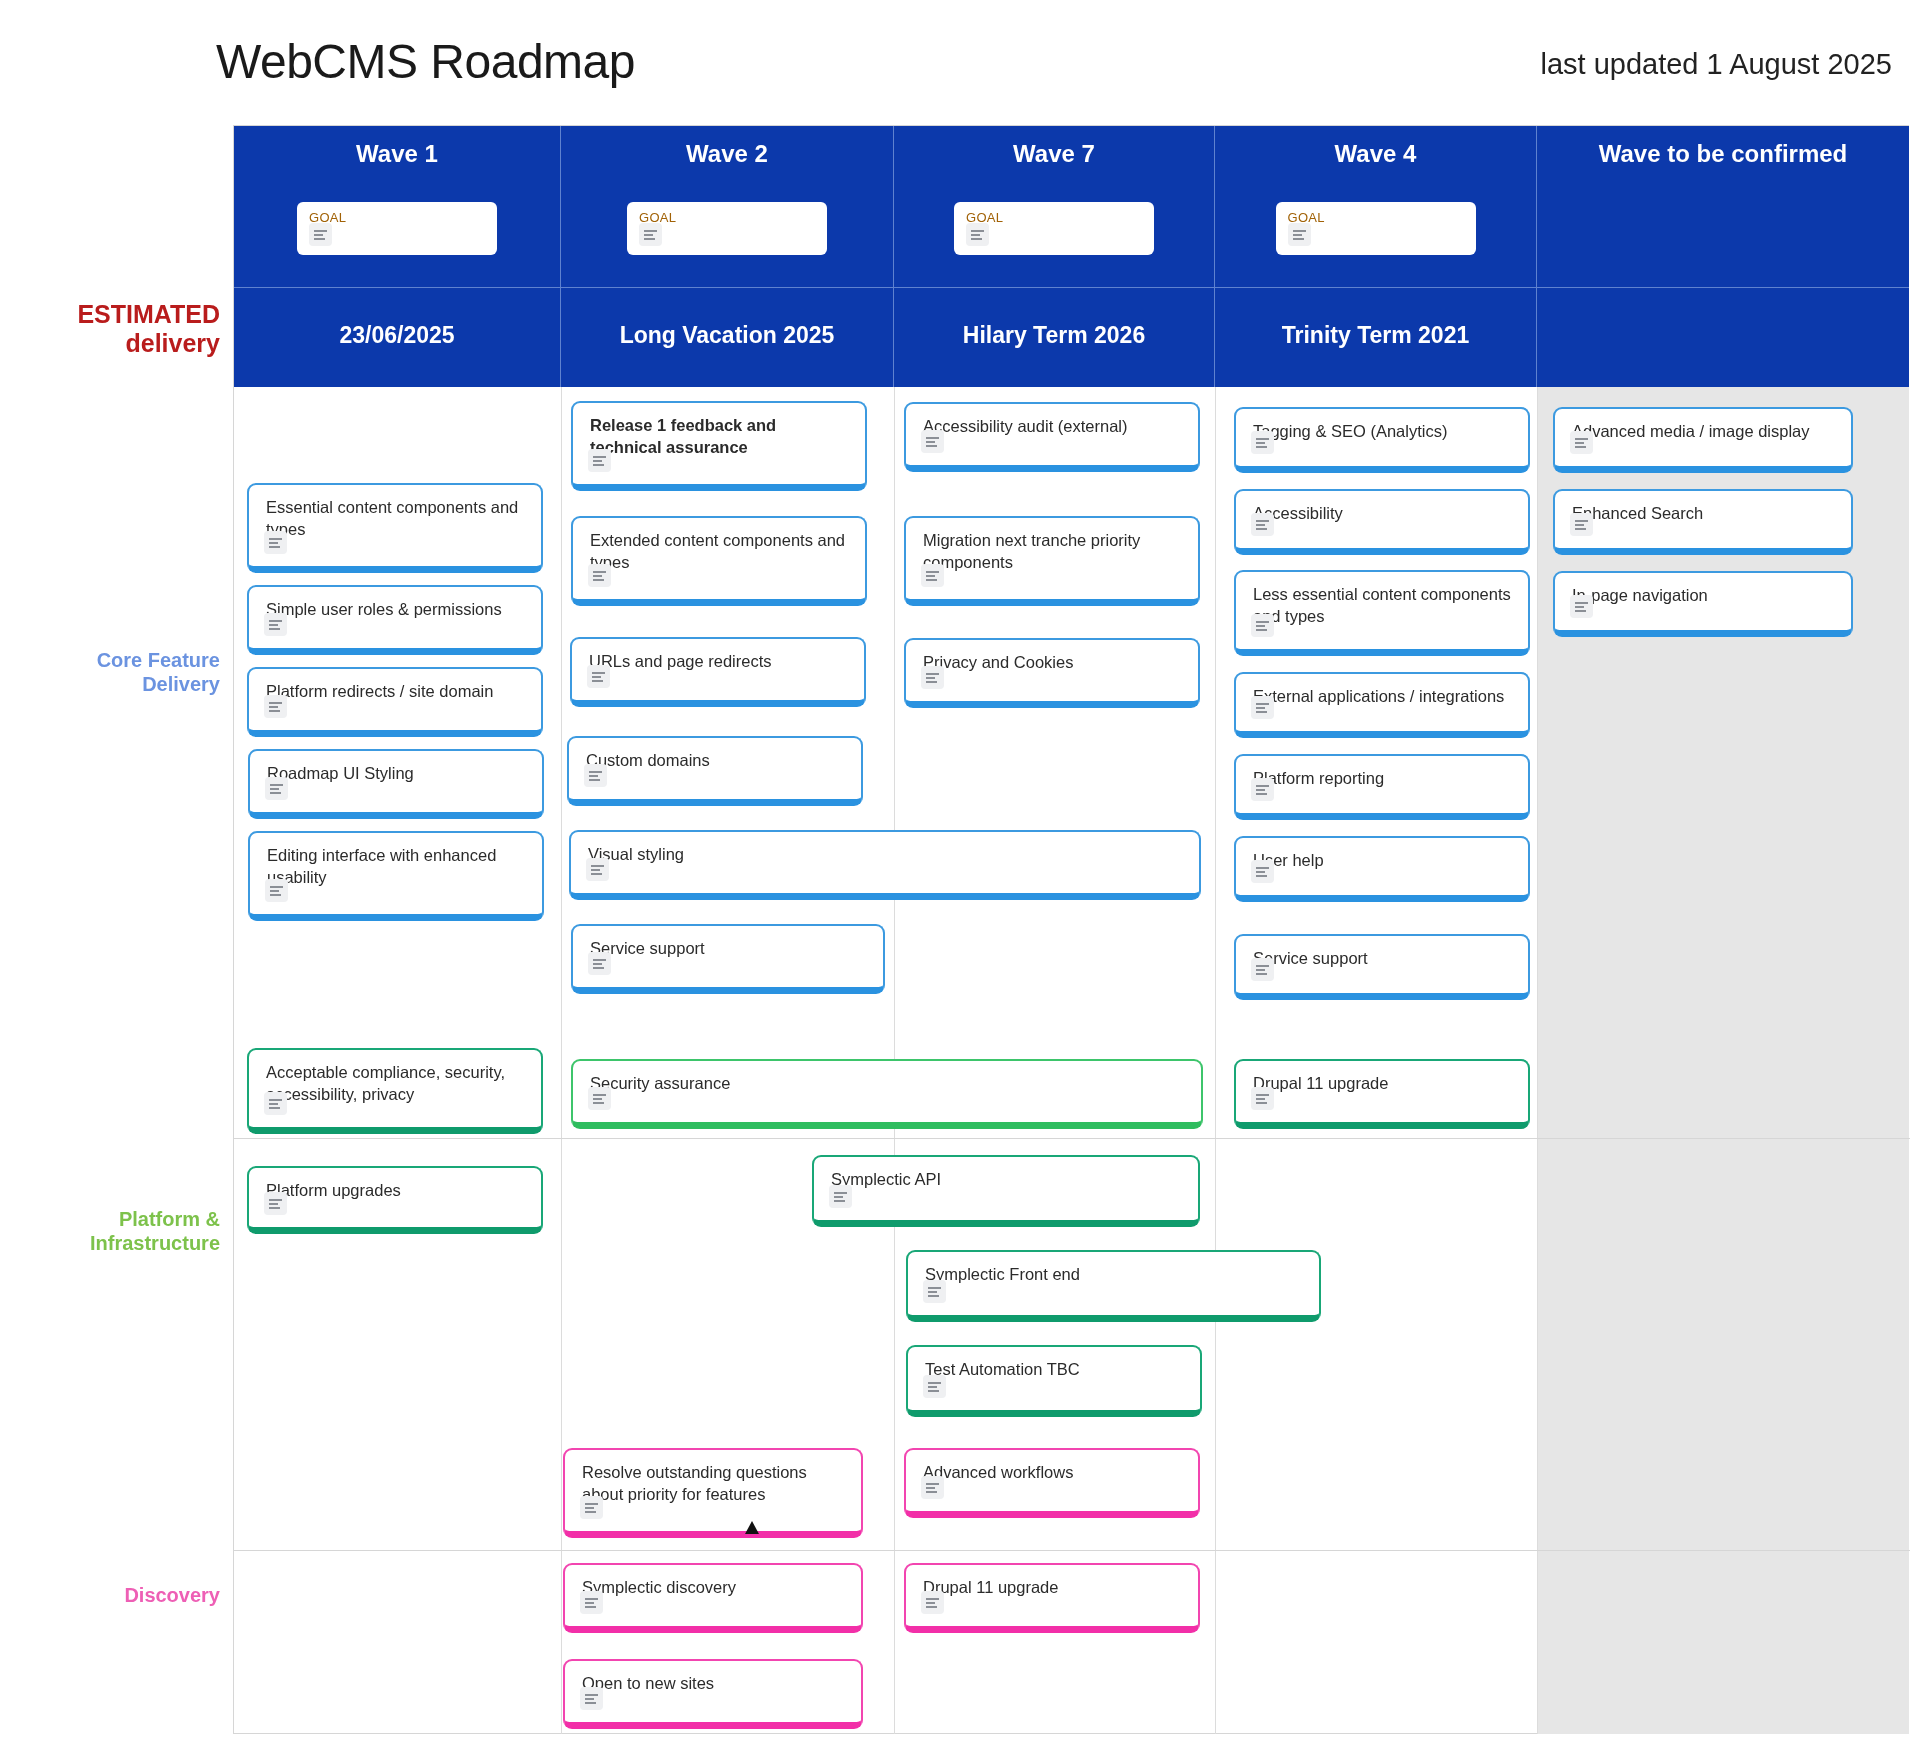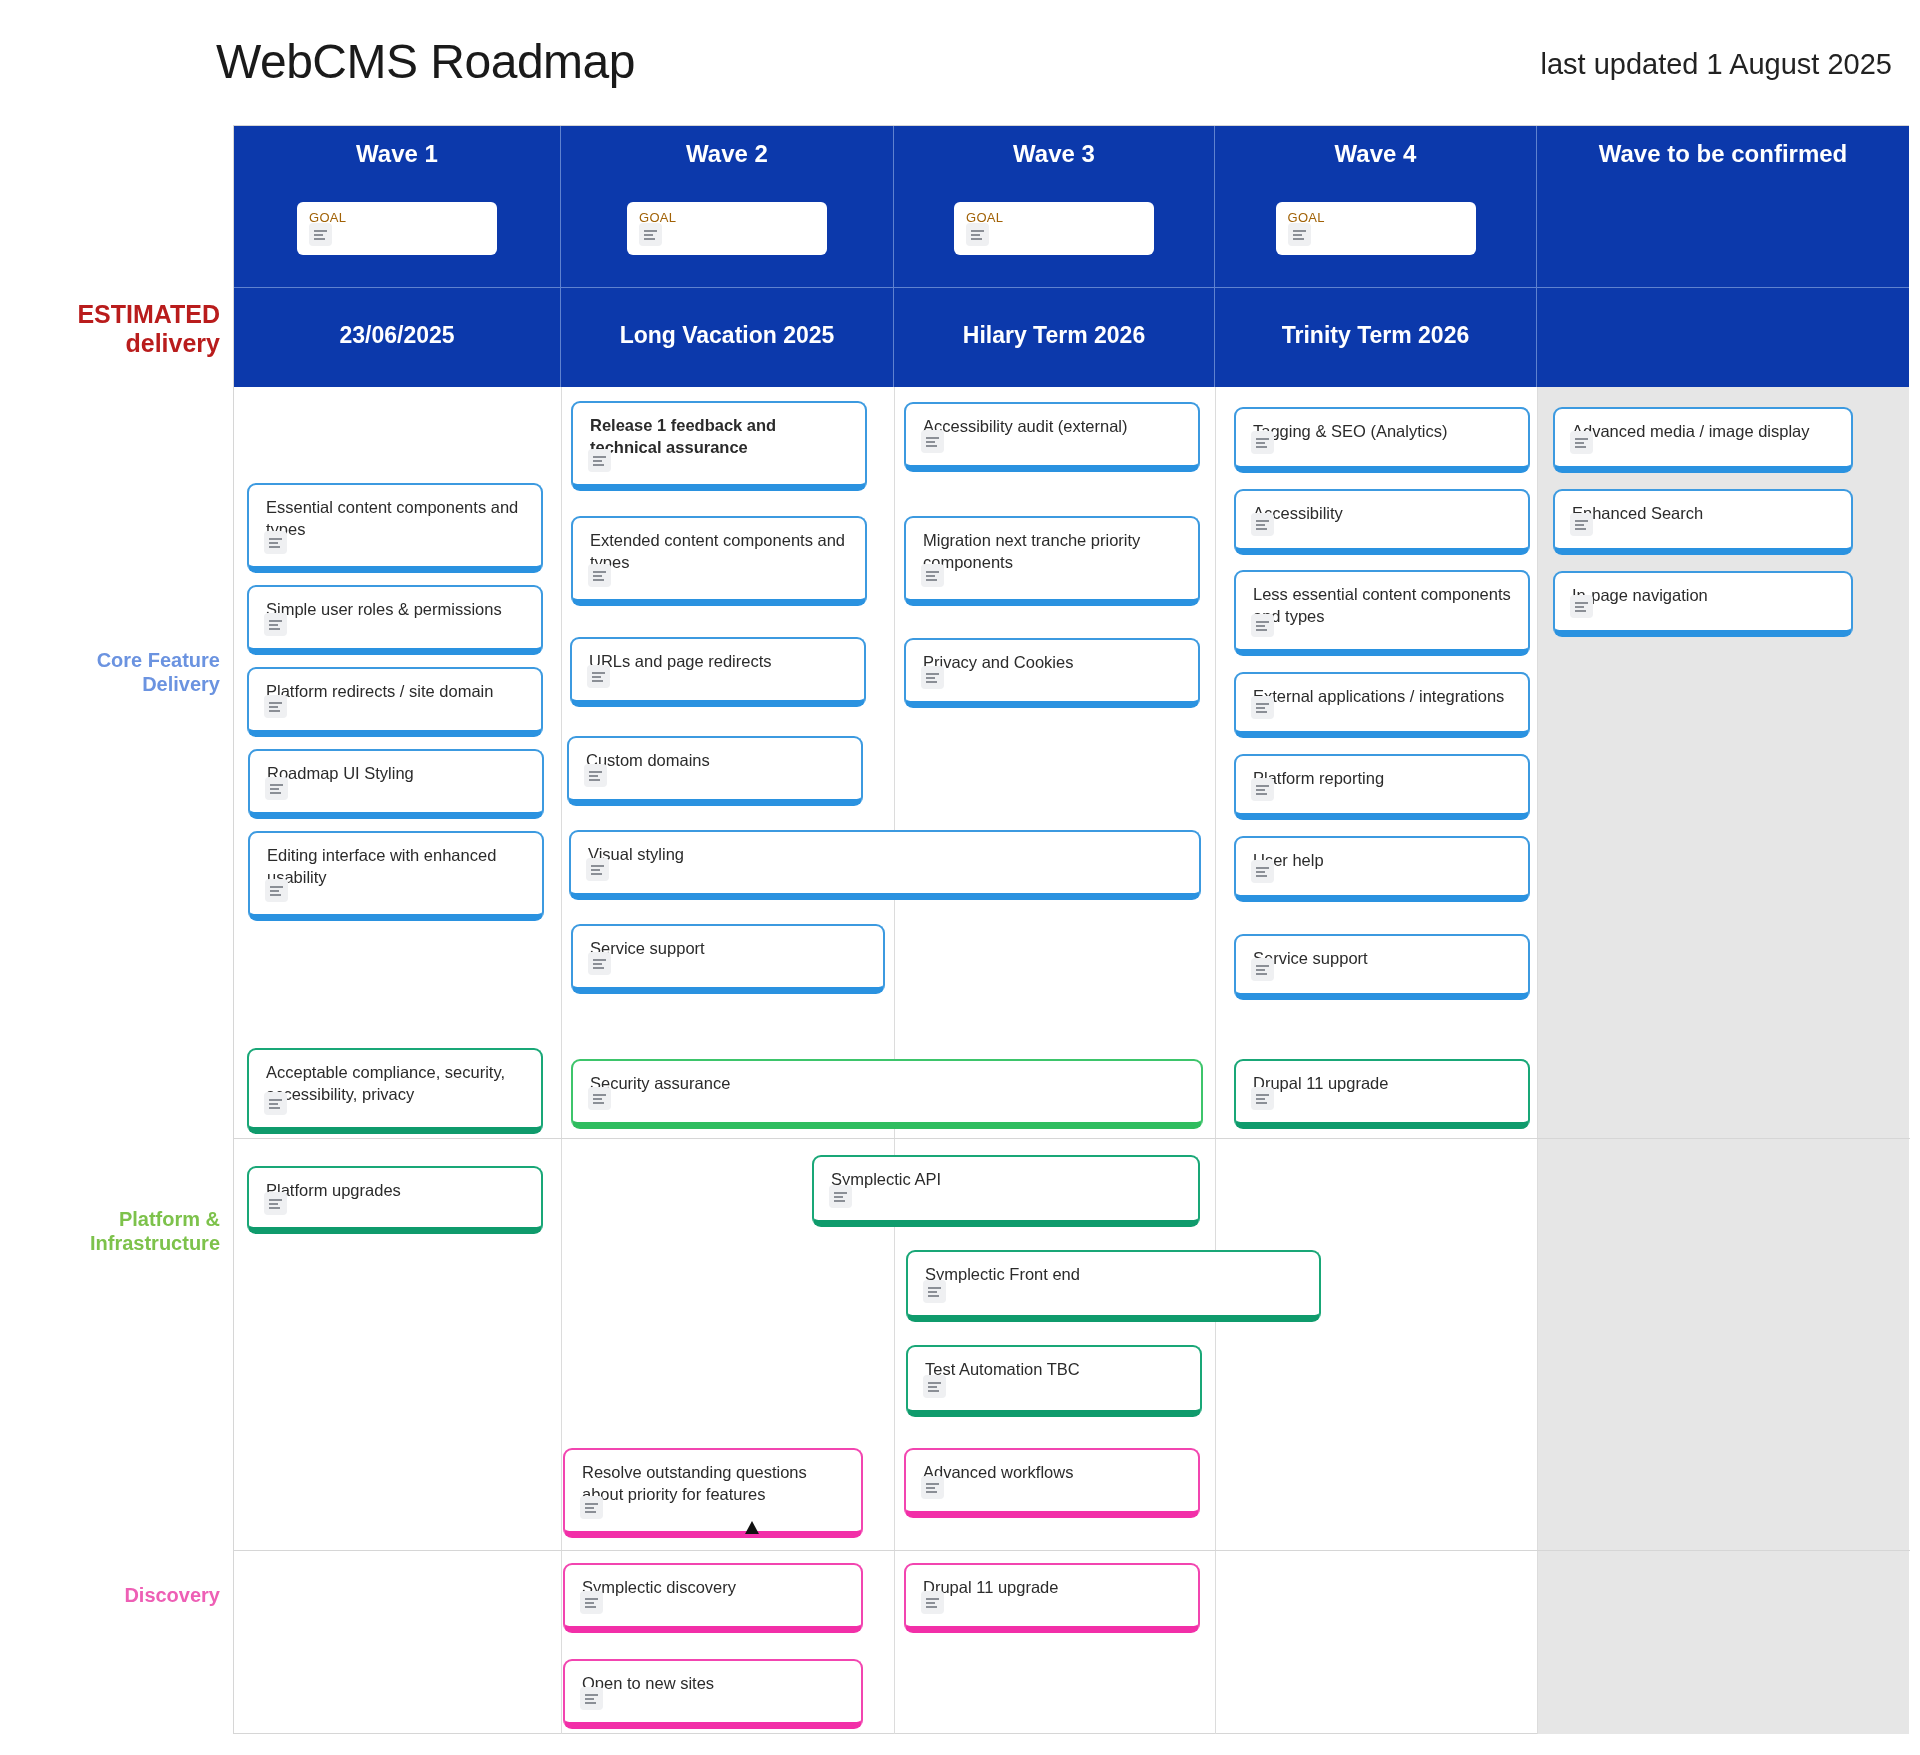--- a/index.html
+++ b/index.html
@@ -251,21 +251,21 @@
     <div class="goal-box">
       <div class="goal-label">GOAL</div>
       <div class="card-note-icon" style="left:12px;bottom:9px;">
           <i></i>
           <i></i>
           <i></i>
         </div>
     </div>
   </div>
   <div class="wave-head" style="left:660px;width:321px;">
-    <div class="wave-title">Wave 3</div>
+    <div class="wave-title">Wave 7</div>
     <div class="goal-box">
       <div class="goal-label">GOAL</div>
       <div class="card-note-icon" style="left:12px;bottom:9px;">
           <i></i>
           <i></i>
           <i></i>
         </div>
     </div>
   </div>
   <div class="wave-head" style="left:981px;width:322px;">
@@ -286,21 +286,21 @@
   <div class="est-band" style="left:0px;width:327px;">
     <div class="est-text">23/06/2025</div>
   </div>
   <div class="est-band" style="left:327px;width:333px;">
     <div class="est-text">Long Vacation 2025</div>
   </div>
   <div class="est-band" style="left:660px;width:321px;">
     <div class="est-text">Hilary Term 2026</div>
   </div>
   <div class="est-band" style="left:981px;width:322px;">
-    <div class="est-text">Trinity Term 2026</div>
+    <div class="est-text">Trinity Term 2021</div>
   </div>
   <div class="est-band last" style="left:1303px;width:372px;"></div>
 
   <div class="col-sep" style="left:327px;top:261px;height:1347px;"></div>
   <div class="col-sep" style="left:660px;top:261px;height:1347px;"></div>
   <div class="col-sep" style="left:981px;top:261px;height:1347px;"></div>
   <div class="col-sep" style="left:1303px;top:261px;height:1347px;"></div>
 
   <div class="lane-sep" style="top:1012px;"></div>
   <div class="lane-sep" style="top:1424px;"></div>

